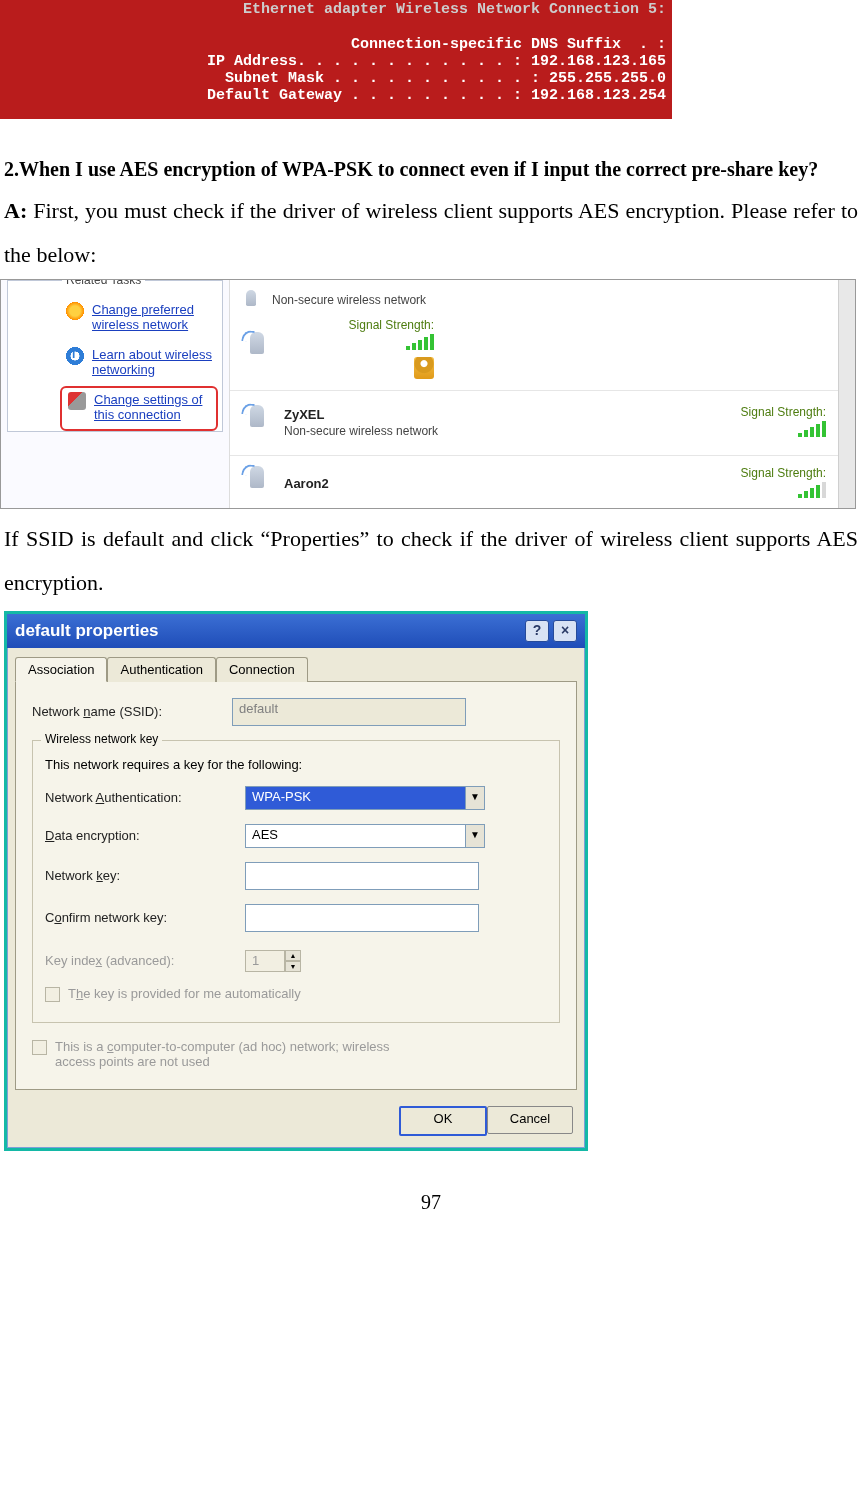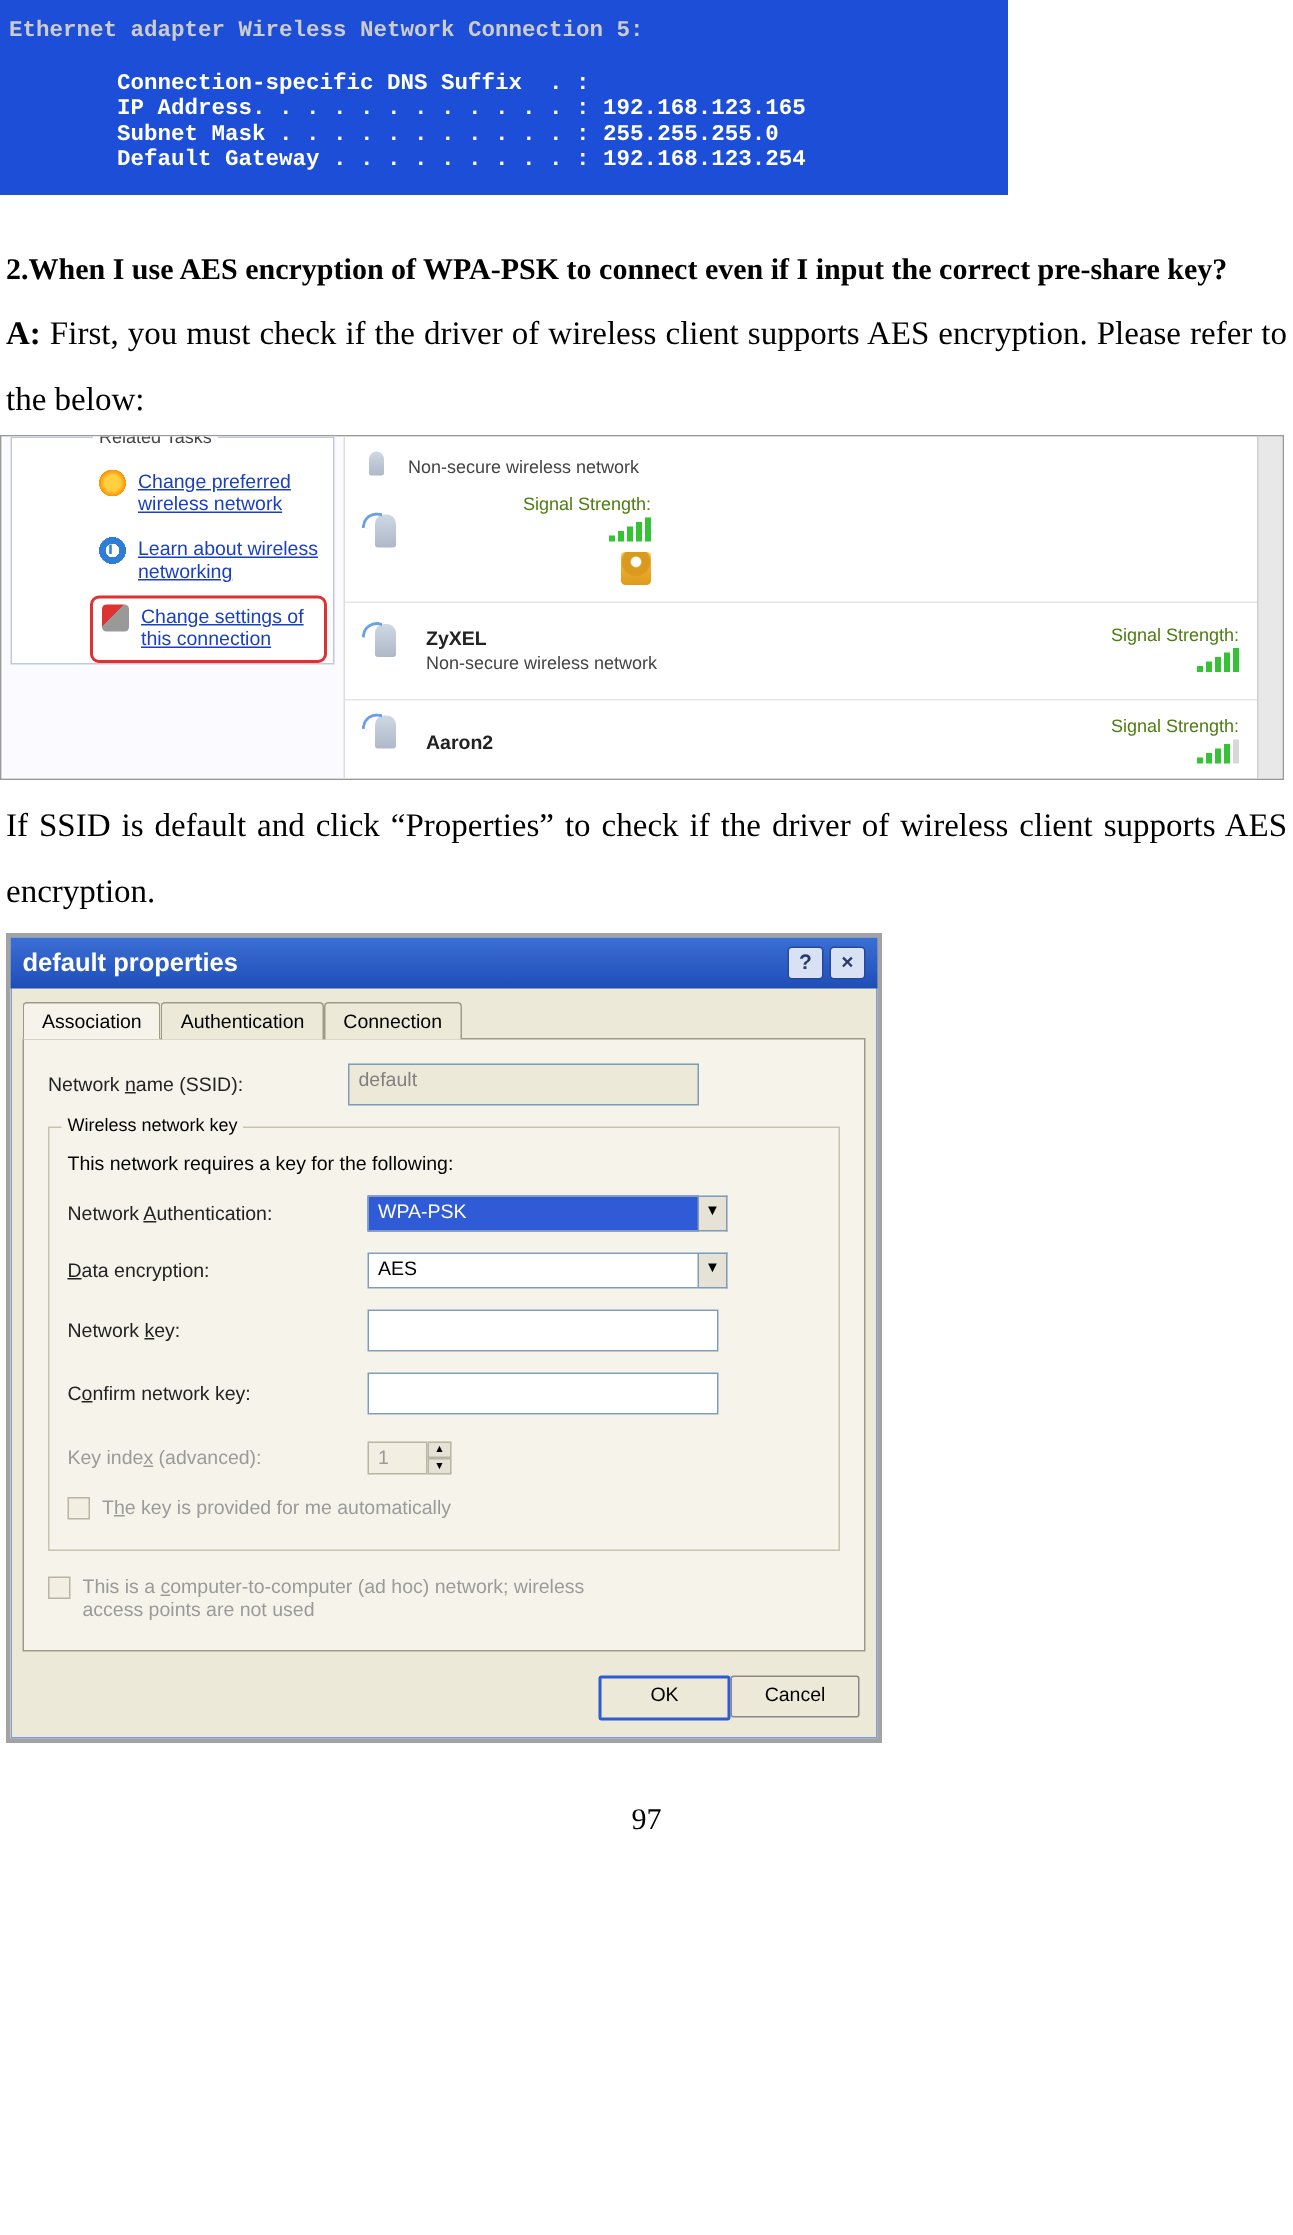--- a/index.html
+++ b/index.html
@@ -9,30 +9,31 @@
     background: #fff;
     width: 862px;
     color: #000;
   }
   .page {
     width: 862px;
     padding: 0 0 20px 0;
   }
   
   .terminal {
-    background: #1d4ed8;
+    background: #b91c1c;
     color: #fff;
     font-family: "Courier New", monospace;
     font-weight: bold;
-    padding: 12px 6px 14px 6px;
+    padding: 1px 6px 14px 6px;
     width: 660px;
     margin: 0 0 30px 0;
     font-size: 15px;
     line-height: 1.15;
     white-space: pre;
+    text-align: right;
   }
   .terminal .adapter { color: #ccc; }
   
   .qheading {
     font-weight: bold;
     font-size: 20px;
     margin: 0 4px 0 4px;
     line-height: 2.0;
   }
   .answer {
@@ -170,21 +171,21 @@
     display:inline-block;
   }
   .wlscroll {
     width:16px;
     background:#e8e8e8;
     border-left:1px solid #cfcfcf;
   }
   
   .propdlg {
     width: 578px;
-    border: 3px solid #a3a3a3;
+    border: 3px solid #14b8a6;
     font-family: Tahoma, sans-serif;
     font-size: 13px;
     background: #ece9d8;
     margin: 6px 0 0 4px;
     box-shadow: 0 0 0 1px #7e9ed8 inset;
   }
   .titlebar {
     background: linear-gradient(#3b6fd4,#1f4db8);
     color:#fff;
     font-weight:bold;

